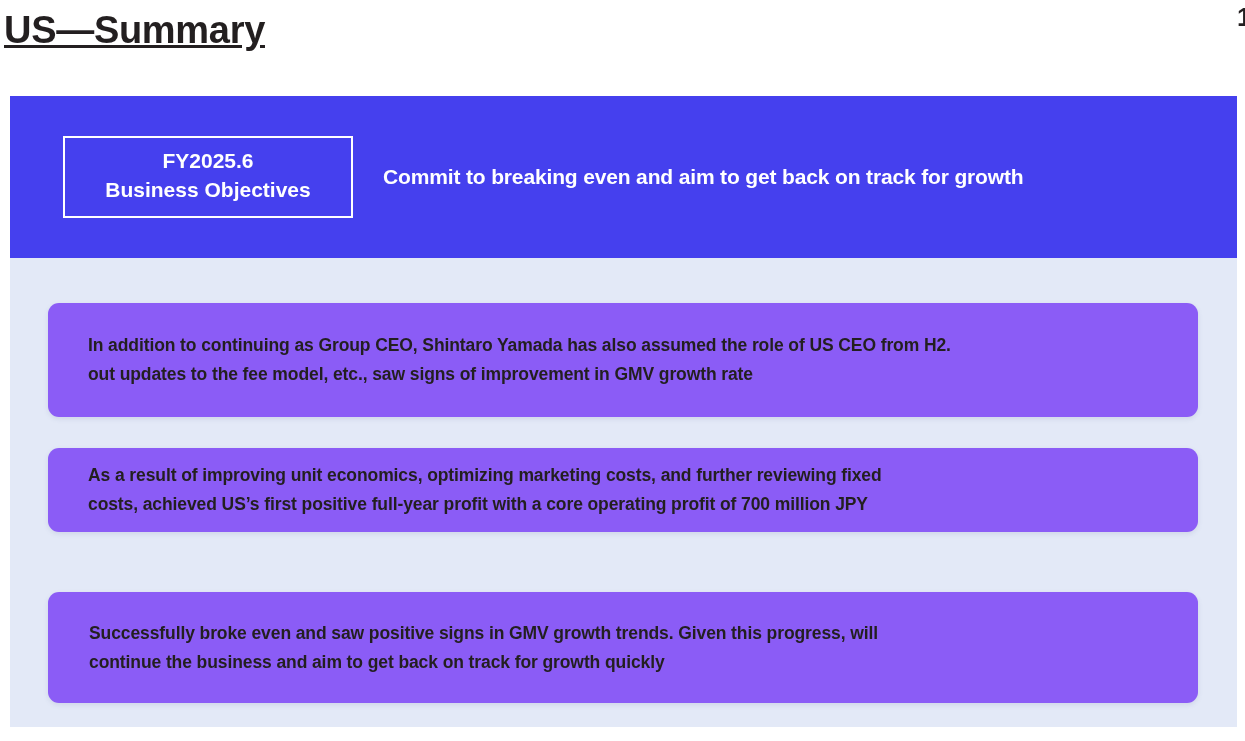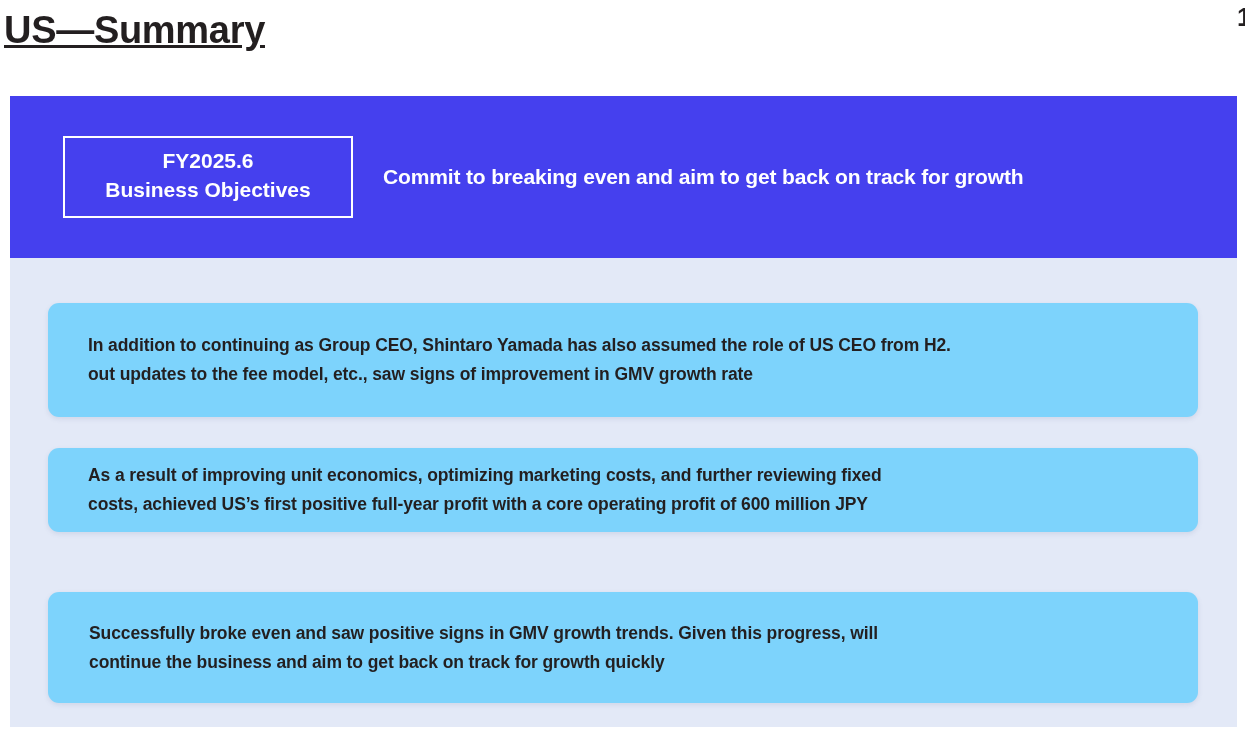--- a/index.html
+++ b/index.html
@@ -107,21 +107,21 @@
     width: 1227px;
     height: 469px;
     background: #e3e9f7;
   }
 
   
   .card {
     position: absolute;
     left: 48px;
     width: 1150px;
-    background: #7dd3fc;
+    background: #8b5cf6;
     border-radius: 11px;
     box-shadow: 0 2px 5px rgba(80, 90, 140, 0.13);
     box-sizing: border-box;
     display: flex;
     flex-direction: column;
     justify-content: center;
     padding: 0 0 0 40px;
   }
   .card-1 { top: 303px; height: 114px; }
   .card-2 { top: 448px; height: 84px; }
@@ -158,19 +158,19 @@
 
 <div class="panel"></div>
 
 <div class="card card-1">
   <span class="card-line">In addition to continuing as Group CEO, Shintaro Yamada has also assumed the role of US CEO from H2.</span>
   <span class="card-line">out updates to the fee model, etc., saw signs of improvement in GMV growth rate</span>
 </div>
 
 <div class="card card-2">
   <span class="card-line">As a result of improving unit economics, optimizing marketing costs, and further reviewing fixed</span>
-  <span class="card-line">costs, achieved US’s first positive full-year profit with a core operating profit of 600 million JPY</span>
+  <span class="card-line">costs, achieved US’s first positive full-year profit with a core operating profit of 700 million JPY</span>
 </div>
 
 <div class="card card-3">
   <span class="card-line">Successfully broke even and saw positive signs in GMV growth trends. Given this progress, will</span>
   <span class="card-line">continue the business and aim to get back on track for growth quickly</span>
 </div>
 
 </body></html>

